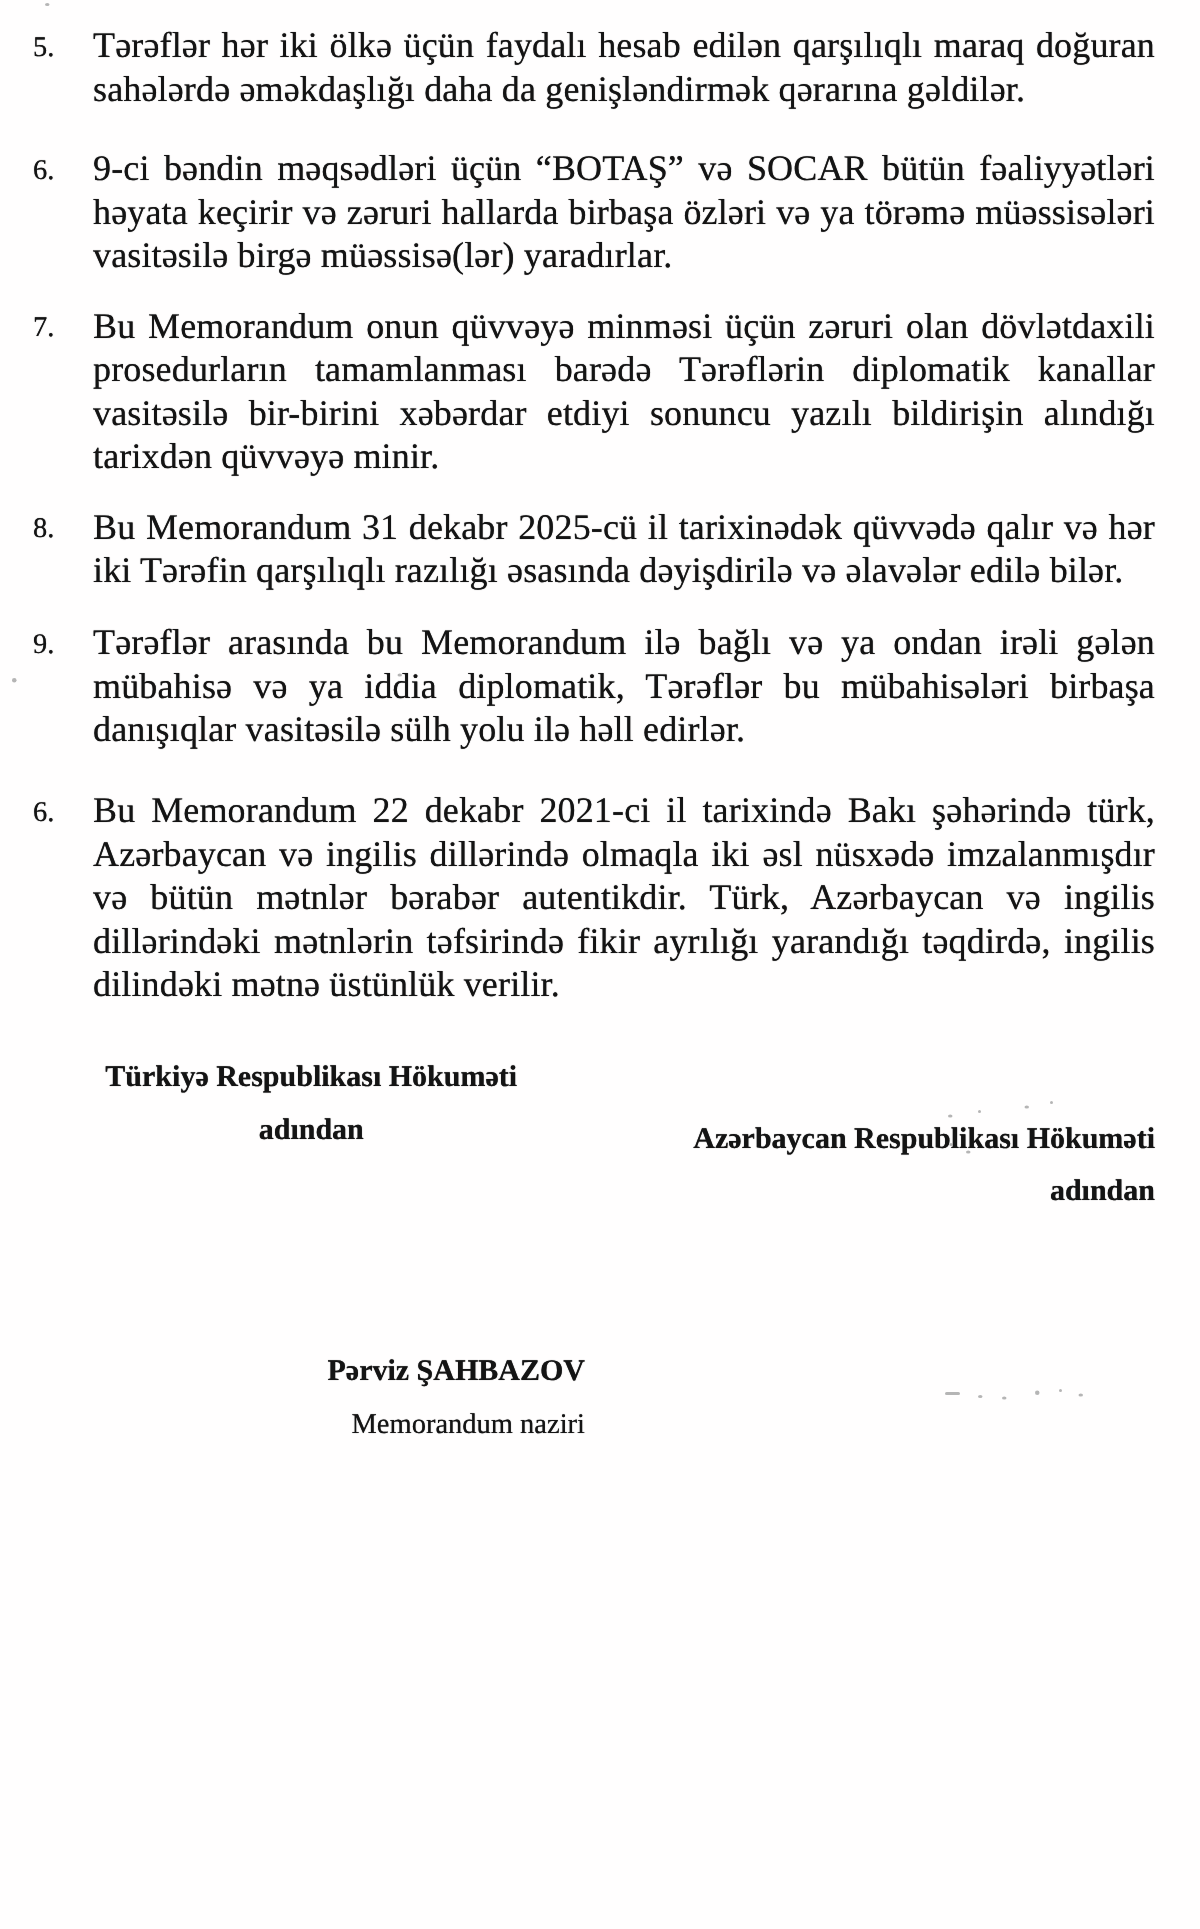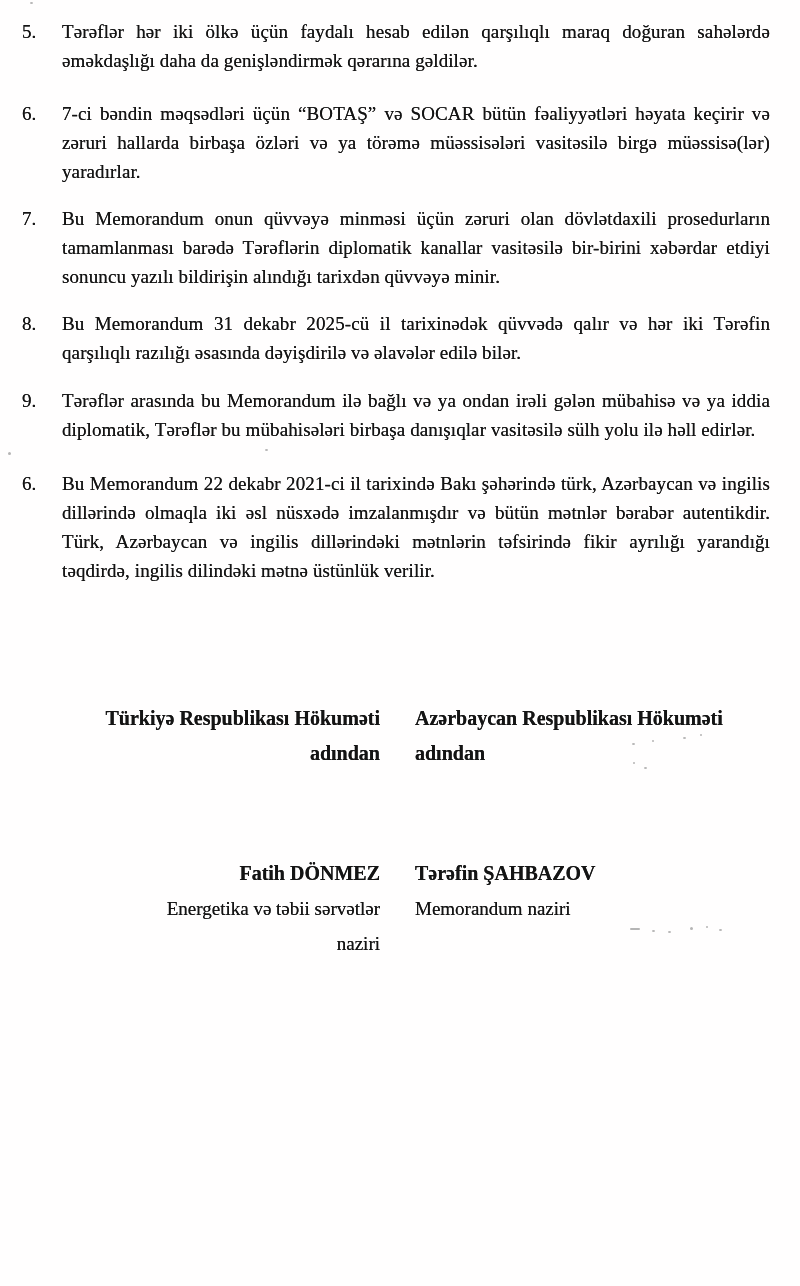--- a/index.html
+++ b/index.html
@@ -28,47 +28,48 @@
     align-items: flex-start;
   }
   .item-number {
     flex: 0 0 40px;
     width: 40px;
     font-size: 19px;
     line-height: 29px;
   }
   .item-text {
     flex: 1;
-    font-size: 19px;
+    font-size: 24px;
     line-height: 29px;
     text-align: justify;
     letter-spacing: 0.1px;
   }
   .gap-a { margin-bottom: 24px; }
   .gap-b { margin-bottom: 18px; }
   .gap-c { margin-bottom: 19px; }
   .gap-d { margin-bottom: 25px; }
 
   .sig-row {
     position: absolute;
     left: 0;
     width: 800px;
     display: flex;
   }
   .sig-heads { top: 701px; }
   .sig-names { top: 856px; }
   .sig-col-left {
     margin-left: 35px;
     width: 345px;
-    text-align: right;
+    text-align: center;
   }
   .sig-col-right {
     margin-left: 35px;
     width: 355px;
-    text-align: left;
+    text-align: right;
+    margin-top: 41px;
   }
   .sig-gov {
     font-weight: bold;
     font-size: 20px;
     line-height: 35px;
   }
   .sig-behalf {
     font-weight: bold;
     font-size: 20px;
     line-height: 35px;
@@ -96,21 +97,21 @@
 
   <div class="memo-list">
 
     <div class="memo-item gap-a">
       <div class="item-number">5.</div>
       <div class="item-text">Tərəflər hər iki ölkə üçün faydalı hesab edilən qarşılıqlı maraq doğuran sahələrdə əməkdaşlığı daha da genişləndirmək qərarına gəldilər.</div>
     </div>
 
     <div class="memo-item gap-b">
       <div class="item-number">6.</div>
-      <div class="item-text">7-ci bəndin məqsədləri üçün “BOTAŞ” və SOCAR bütün fəaliyyətləri həyata keçirir və zəruri hallarda birbaşa özləri və ya törəmə müəssisələri vasitəsilə birgə müəssisə(lər) yaradırlar.</div>
+      <div class="item-text">9-ci bəndin məqsədləri üçün “BOTAŞ” və SOCAR bütün fəaliyyətləri həyata keçirir və zəruri hallarda birbaşa özləri və ya törəmə müəssisələri vasitəsilə birgə müəssisə(lər) yaradırlar.</div>
     </div>
 
     <div class="memo-item gap-b">
       <div class="item-number">7.</div>
       <div class="item-text">Bu Memorandum onun qüvvəyə minməsi üçün zəruri olan dövlətdaxili prosedurların tamamlanması barədə Tərəflərin diplomatik kanallar vasitəsilə bir-birini xəbərdar etdiyi sonuncu yazılı bildirişin alındığı tarixdən qüvvəyə minir.</div>
     </div>
 
     <div class="memo-item gap-c">
       <div class="item-number">8.</div>
       <div class="item-text">Bu Memorandum 31 dekabr 2025-cü il tarixinədək qüvvədə qalır və hər iki Tərəfin qarşılıqlı razılığı əsasında dəyişdirilə və əlavələr edilə bilər.</div>
@@ -133,27 +134,22 @@
       <div class="sig-gov">Türkiyə Respublikası Hökuməti</div>
       <div class="sig-behalf">adından</div>
     </div>
     <div class="sig-col-right">
       <div class="sig-gov">Azərbaycan Respublikası Hökuməti</div>
       <div class="sig-behalf">adından</div>
     </div>
   </div>
 
   <div class="sig-row sig-names">
-    <div class="sig-col-left">
-      <div class="sig-name">Fatih DÖNMEZ</div>
-      <div class="sig-title">Energetika və təbii sərvətlər</div>
-      <div class="sig-title">naziri</div>
-    </div>
     <div class="sig-col-right">
-      <div class="sig-name">Tərəfin ŞAHBAZOV</div>
+      <div class="sig-name">Pərviz ŞAHBAZOV</div>
       <div class="sig-title">Memorandum naziri</div>
     </div>
   </div>
 
   <div class="speck" style="left:30px; top:2px; width:3px; height:2px;"></div>
   <div class="speck" style="left:8px; top:452px; width:3px; height:3px;"></div>
   <div class="speck" style="left:265px; top:449px; width:3px; height:2px;"></div>
   <div class="speck" style="left:632px; top:743px; width:3px; height:2px;"></div>
   <div class="speck" style="left:652px; top:740px; width:2px; height:2px;"></div>
   <div class="speck" style="left:683px; top:737px; width:3px; height:2px;"></div>

